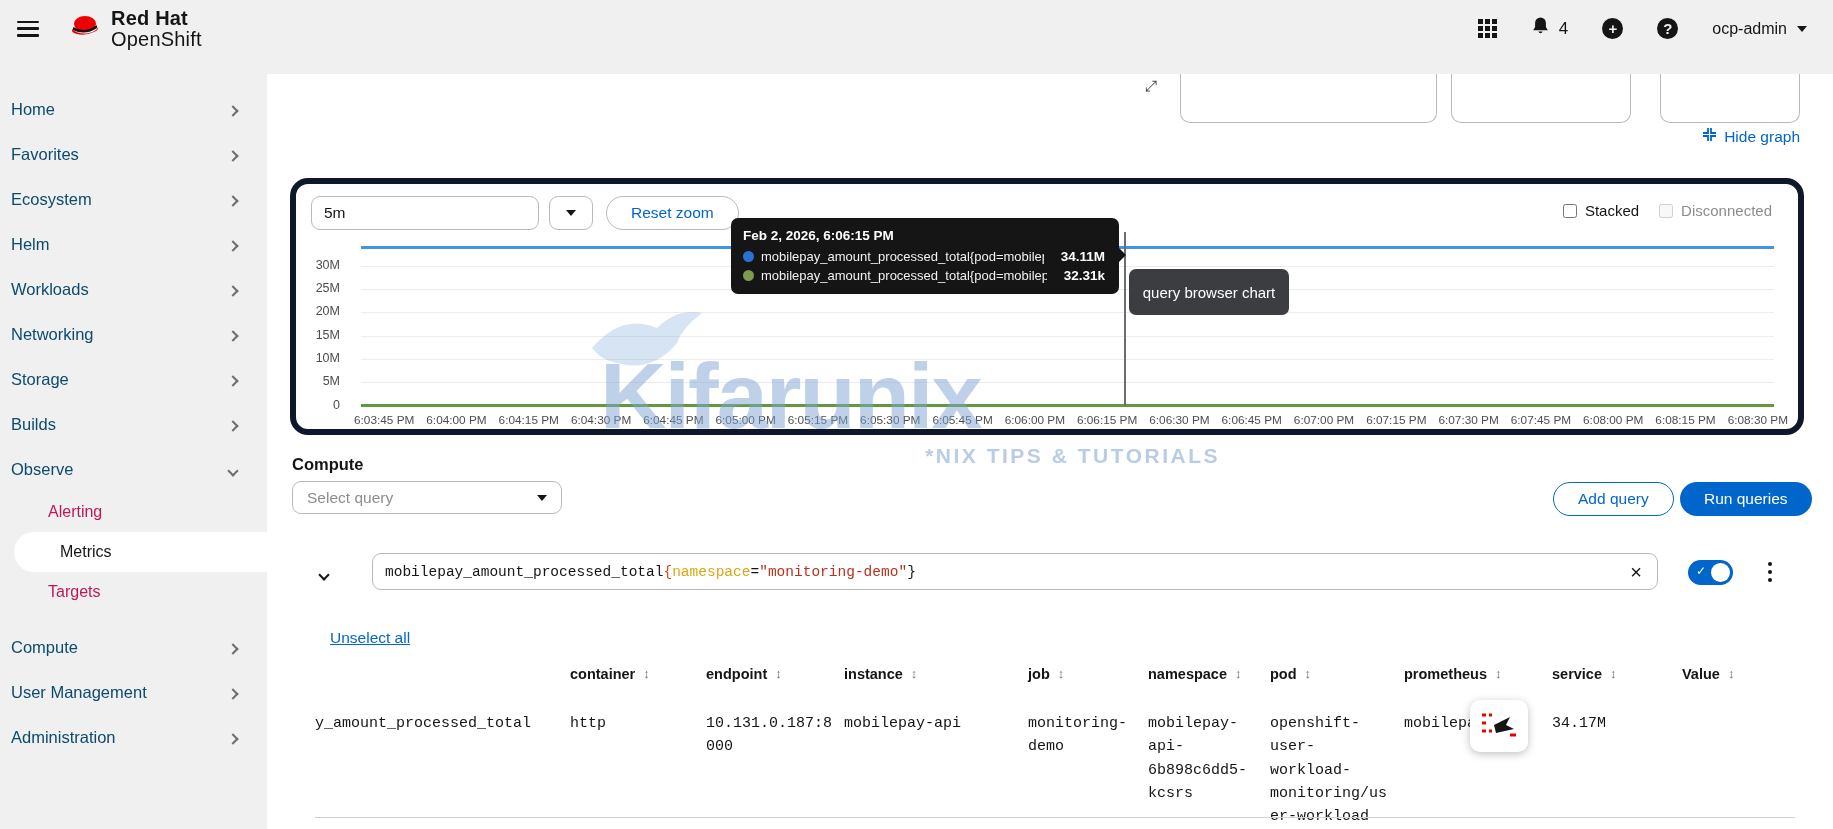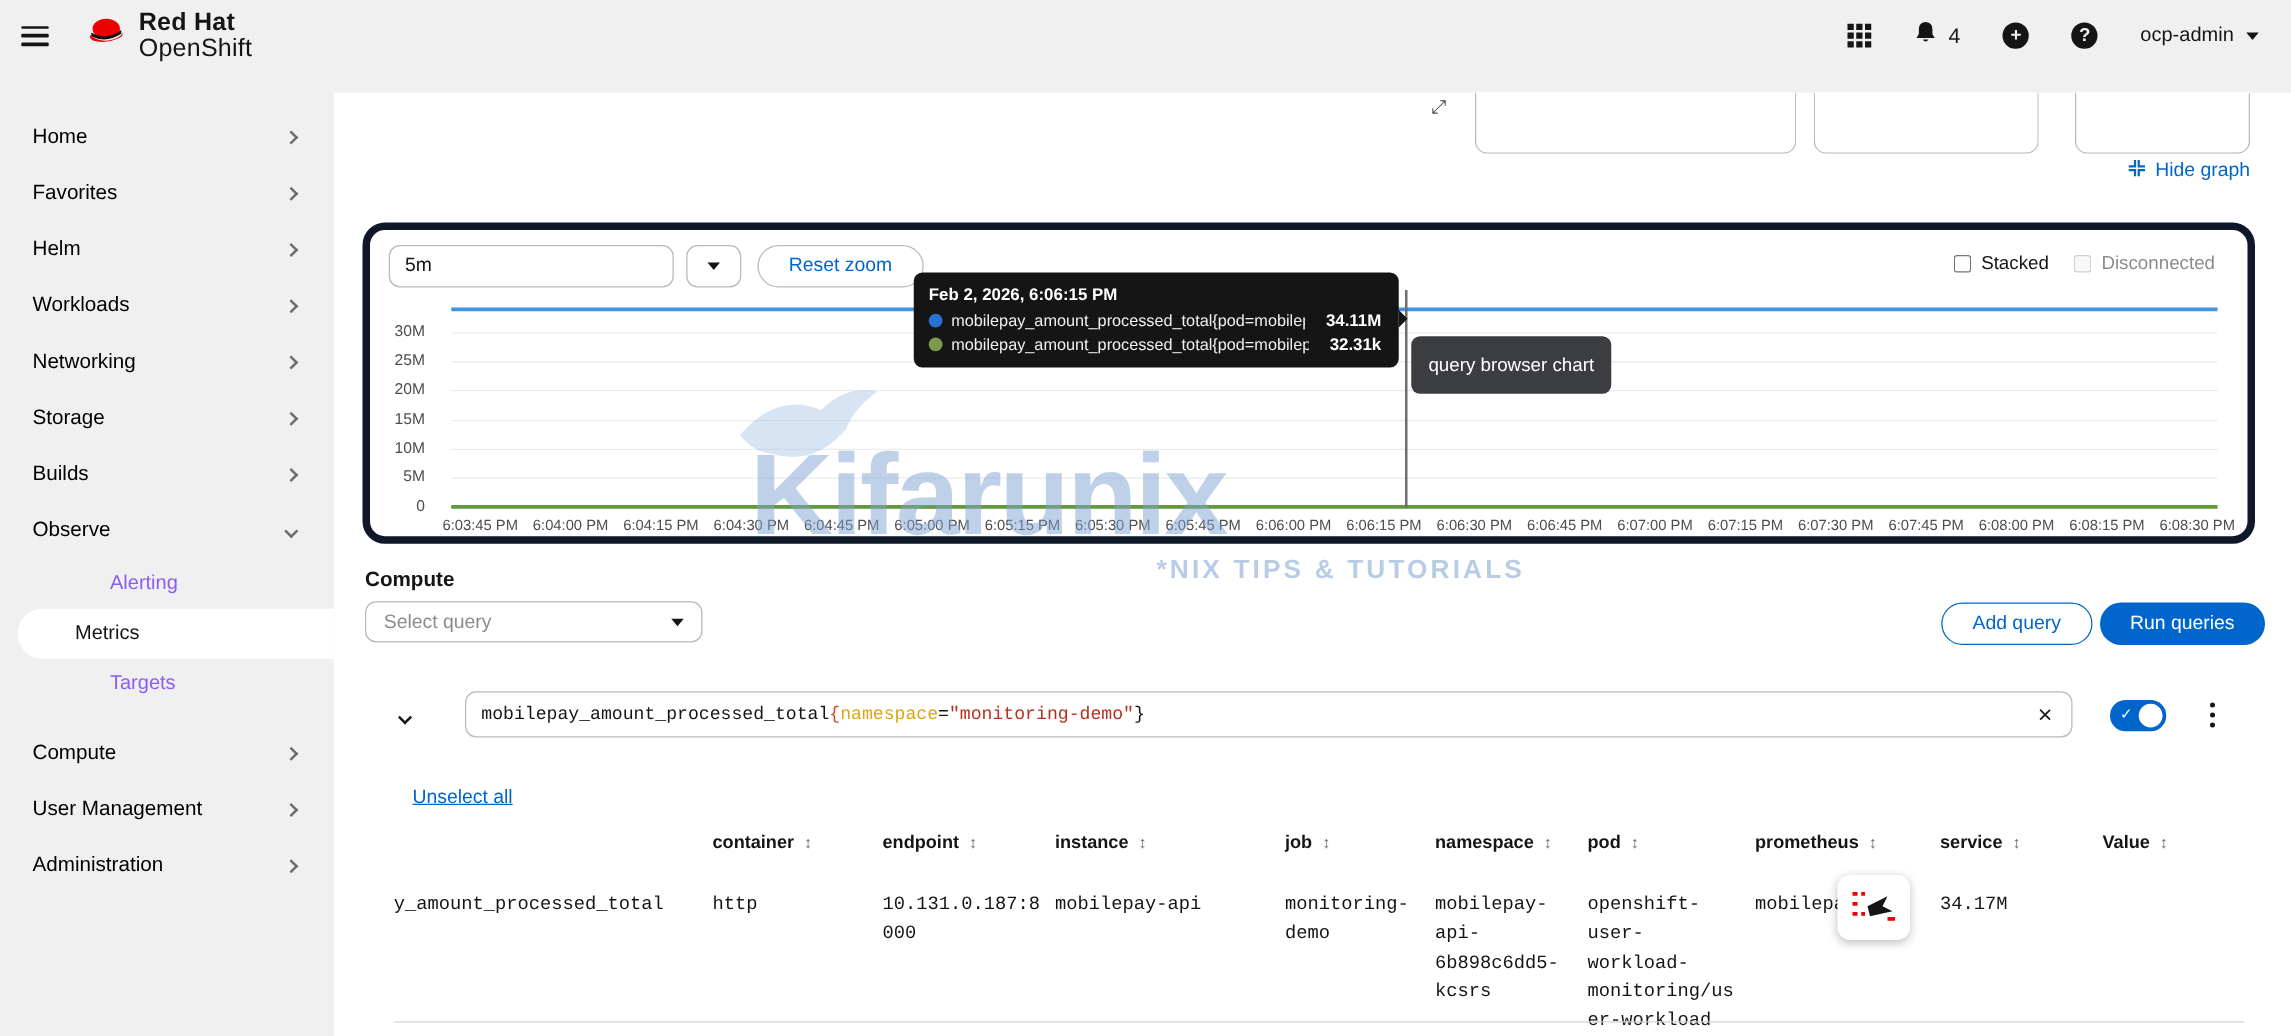--- a/index.html
+++ b/index.html
@@ -24,29 +24,29 @@
   .bell-wrap { display:flex; align-items:center; gap:9px; cursor:pointer; font-size:17px; }
   .circle-icon { width:21px; height:21px; border-radius:50%; background:#151515; color:#f0f0f0;
     display:flex; align-items:center; justify-content:center; font-size:15px; font-weight:700; cursor:pointer; }
   .user-menu { display:flex; align-items:center; gap:10px; font-size:16px; cursor:pointer; }
   .caret-down { width:0; height:0; border-left:5px solid transparent; border-right:5px solid transparent;
     border-top:6px solid #151515; display:inline-block; }
 
   
   .sidebar { position:absolute; top:57px; left:0; width:267px; height:772px; background:#f0f0f0;
     padding-top:30px; z-index:20; }
-  .nav-item { height:45px; display:flex; align-items:center; padding-left:26px; font-size:16.5px;
-    color:#000000; cursor:pointer; }
+  .nav-item { height:45px; display:flex; align-items:center; padding-left:11px; font-size:16.5px;
+    color:#0c4a6e; cursor:pointer; }
   .nav-item .chev { margin-left:auto; margin-right:30px; }
   .chev-right { width:8px; height:8px; border-right:2px solid #6a6e73; border-bottom:2px solid #6a6e73;
     transform:rotate(-45deg); display:inline-block; }
   .chev-down { width:8px; height:8px; border-right:2px solid #6a6e73; border-bottom:2px solid #6a6e73;
     transform:rotate(45deg); display:inline-block; }
-  .nav-sub { height:40px; display:flex; align-items:center; padding-left:88px; font-size:16px;
-    color:#8b5cf6; cursor:pointer; }
+  .nav-sub { height:40px; display:flex; align-items:center; padding-left:48px; font-size:16px;
+    color:#be185d; cursor:pointer; }
   .nav-sub.active { background:#ffffff; border-radius:24px 0 0 24px; margin-left:14px;
     padding-left:46px; color:#151515; }
   .nav-gap { height:13px; }
 
   
   .main { position:absolute; top:57px; left:267px; width:1566px; height:772px; background:#fff; }
   .top-strip { position:absolute; top:0; left:0; right:0; height:17px; background:#f0f0f0; }
   .partial-input { position:absolute; top:17px; height:49px; border:1px solid #b8babc; border-top:none;
     border-radius:0 0 10px 10px; background:#fff; }
   .mini-icon { position:absolute; top:20px; font-size:15px; color:#3c3f42; }
@@ -218,20 +218,24 @@
     </div>
   </div>
 
   <div class="sidebar">
     <div class="nav-item">
       <span>Home</span>
       <span class="chev"><span class="chev-right"></span></span>
     </div>
     <div class="nav-item">
       <span>Favorites</span>
+      <span class="chev"><span class="chev-right"></span></span>
+    </div>
+    <div class="nav-item">
+      <span>Ecosystem</span>
       <span class="chev"><span class="chev-right"></span></span>
     </div>
     <div class="nav-item">
       <span>Helm</span>
       <span class="chev"><span class="chev-right"></span></span>
     </div>
     <div class="nav-item">
       <span>Workloads</span>
       <span class="chev"><span class="chev-right"></span></span>
     </div>

